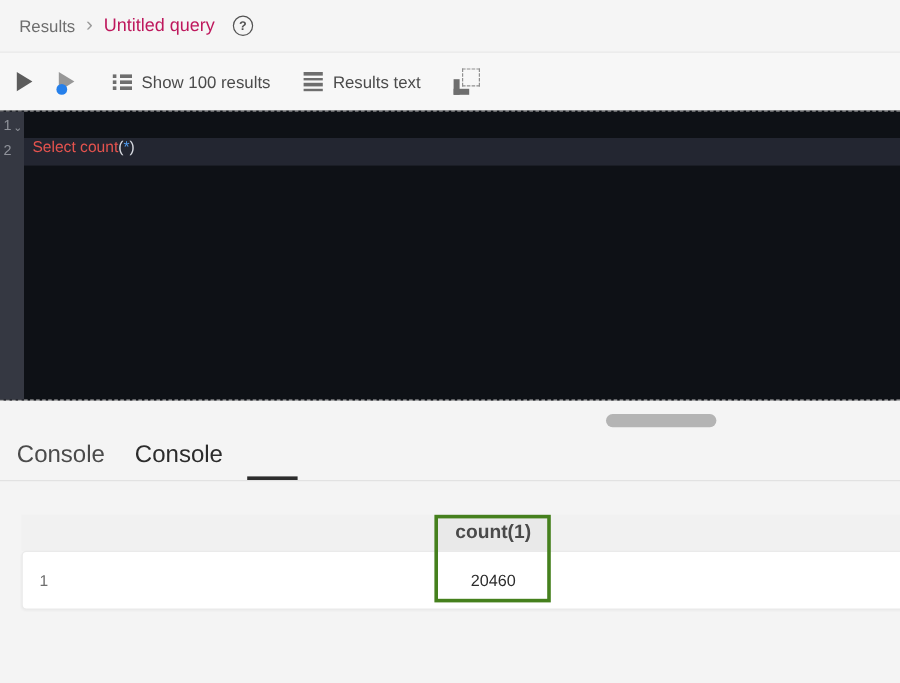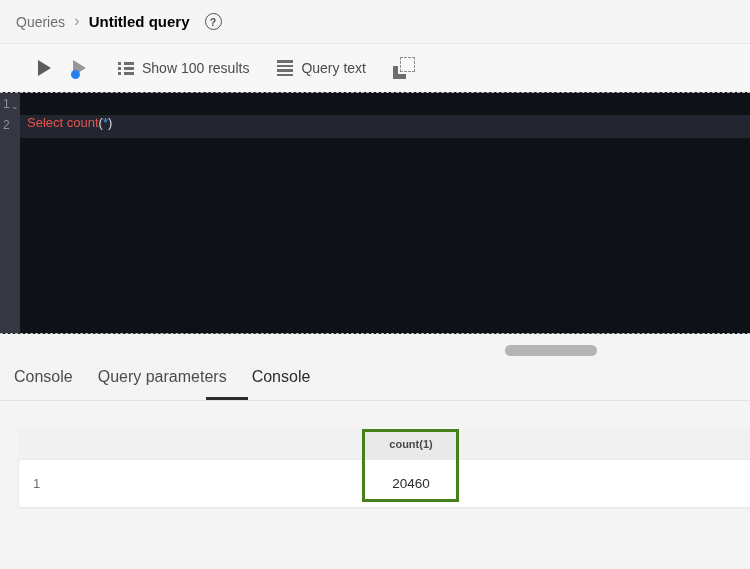--- a/index.html
+++ b/index.html
@@ -5,27 +5,27 @@
   * { margin:0; padding:0; box-sizing:border-box; }
   html,body { width:750px; height:569px; }
   body { font-family:"Liberation Sans", sans-serif; background:#f4f4f4; }
   .app { position:relative; width:750px; height:569px; overflow:hidden; background:#f4f4f4; }
 
   
   .breadcrumb-bar { height:44px; background:#f5f5f5; border-bottom:1px solid #e7e7e7;
     display:flex; align-items:center; padding-left:16px; }
   .crumb-parent { font-size:14px; color:#6e6e6e; cursor:pointer; }
   .crumb-sep { font-size:17px; color:#9b9b9b; margin:0 9px 2px 9px; }
-  .crumb-current { font-size:15px; font-weight:700; color:#000000; }
+  .crumb-current { font-size:15px; font-weight:400; color:#be185d; }
   .help-icon { width:17px; height:17px; border:1.5px solid #525252; border-radius:50%;
     margin-left:15px; display:flex; align-items:center; justify-content:center;
     font-size:10.5px; font-weight:700; color:#525252; cursor:pointer; }
 
   
-  .toolbar { height:48px; background:#f7f7f7; display:flex; align-items:center; padding-left:38px; }
+  .toolbar { height:48px; background:#f7f7f7; display:flex; align-items:center; padding-left:14px; }
   .play-icon { width:0; height:0; border-left:13px solid #5c5c5c;
     border-top:8px solid transparent; border-bottom:8px solid transparent; cursor:pointer; }
   .play-blue-wrap { position:relative; margin-left:22px; cursor:pointer; }
   .play-blue-wrap .tri { width:0; height:0; border-left:13px solid #979797;
     border-top:8px solid transparent; border-bottom:8px solid transparent; }
   .play-blue-wrap .dot { position:absolute; left:-2px; bottom:-3px; width:9px; height:9px;
     border-radius:50%; background:#2680eb; }
   .tool-btn { display:flex; align-items:center; cursor:pointer; }
   .tool-btn .lbl { font-size:14px; color:#4b4b4b; margin-left:8px; }
   .btn-results { margin-left:32px; }
@@ -54,45 +54,45 @@
   .tok-operator { color:#4f9cf0; }
   .tok-plain { color:#d8dbe2; }
   .redaction-box { display:inline-block; width:268px; height:14px; background:#a3a4a7;
     border:2px solid #060606; vertical-align:-3px; margin-left:2px; }
 
   
   .bottom { position:relative; height:235px; background:#f4f4f4; }
   .drag-pill { position:absolute; left:505px; top:11px; width:92px; height:11px;
     border-radius:6px; background:#b4b4b4; cursor:row-resize; }
   .tabs { position:absolute; left:14px; top:34px; display:flex; gap:25px; }
-  .tab { font-size:16px; color:#4b4b4b; cursor:pointer; }
+  .tab { font-size:20px; color:#4b4b4b; cursor:pointer; }
   .tab.active { color:#2c2c2c; }
   .tabs-divider { position:absolute; left:0; right:0; top:66px; height:1px; background:#e2e2e2; }
   .tab-underline { position:absolute; left:206px; top:63px; width:42px; height:3px; background:#2c2c2c; }
 
   .header-strip { position:absolute; left:18px; right:0; top:95px; height:30px; background:#f1f1f1; }
   .col-header { position:absolute; left:365px; top:95px; width:92px; height:30px; background:#e9e9e9;
     display:flex; align-items:center; justify-content:center;
-    font-size:11px; font-weight:700; color:#4a4a4a; cursor:pointer; }
+    font-size:16px; font-weight:700; color:#4a4a4a; cursor:pointer; }
   .row-card { position:absolute; left:18px; right:-6px; top:125px; height:49px; background:#ffffff;
     border:1px solid #eaeaea; border-radius:4px; box-shadow:0 1px 2px rgba(0,0,0,0.04); }
   .row-index { position:absolute; left:33px; top:125px; height:49px; display:flex; align-items:center;
     font-size:13px; color:#6e6e6e; }
   .cell-value { position:absolute; left:365px; top:125px; width:92px; height:49px;
     display:flex; align-items:center; justify-content:center; font-size:13.5px; color:#2c2c2c; }
   .annotation-box { position:absolute; left:362px; top:95px; width:97px; height:73px;
     border:3px solid #45801d; pointer-events:none; }
 </style>
 </head>
 <body>
 
 <div class="app">
 
   <div class="breadcrumb-bar">
-    <span class="crumb-parent">Queries</span>
+    <span class="crumb-parent">Results</span>
     <span class="crumb-sep">›</span>
     <span class="crumb-current">Untitled query</span>
     <span class="help-icon">?</span>
   </div>
 
   <div class="toolbar">
     <div class="play-icon"></div>
     <div class="play-blue-wrap">
       <div class="tri"></div>
       <div class="dot"></div>
@@ -114,21 +114,21 @@
       </div>
       <span class="lbl">Show 100 results</span>
     </div>
     <div class="tool-btn btn-format">
       <div class="format-icon">
         <div class="fbar"></div>
           <div class="fbar"></div>
           <div class="fbar"></div>
           <div class="fbar"></div>
       </div>
-      <span class="lbl">Query text</span>
+      <span class="lbl">Results text</span>
     </div>
     <div class="expand-btn">
       <div class="expand-dash"></div>
       <div class="expand-solid"></div>
     </div>
   </div>
 
   <div class="editor">
     <div class="gutter">
       <span class="line-no ln-1">1</span>
@@ -137,21 +137,20 @@
     </div>
     <div class="cur-line-highlight"></div>
     <div class="code-line cl-1"><span class="tok-keyword">Select count</span><span class="tok-plain">(</span><span class="tok-operator">*</span><span class="tok-plain">)</span></div>
   </div>
 
   <div class="bottom">
     <div class="drag-pill"></div>
 
     <div class="tabs">
       <span class="tab">Console</span>
-      <span class="tab">Query parameters</span>
       <span class="tab active">Console</span>
     </div>
     <div class="tabs-divider"></div>
     <div class="tab-underline"></div>
 
     <div class="header-strip"></div>
     <div class="col-header">count(1)</div>
 
     <div class="row-card"></div>
     <div class="row-index">1</div>

